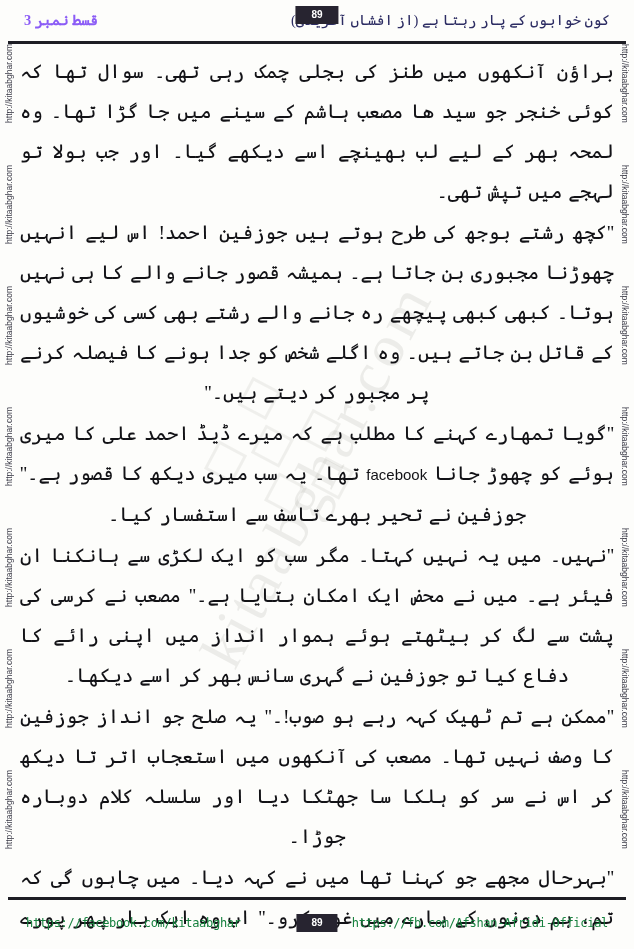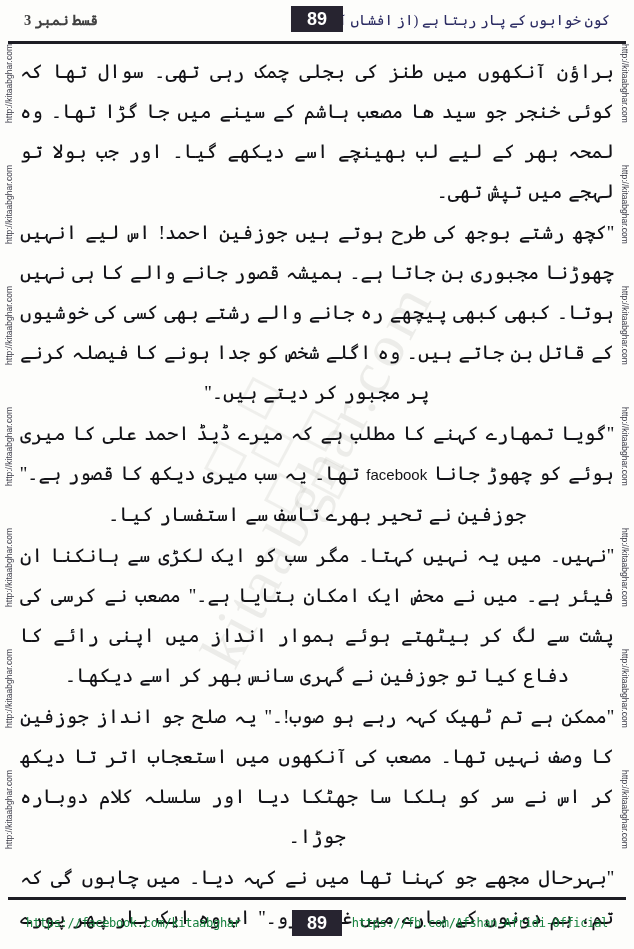--- a/index.html
+++ b/index.html
@@ -117,34 +117,34 @@
     font-size: 14.5px;
     color: #2d2d63;
     direction: rtl;
     white-space: nowrap;
     font-weight: 500;
     letter-spacing: -0.2px;
   }
   .hdr-episode {
     font-family: "Liberation Serif", "DejaVu Serif", serif;
     font-size: 14.5px;
-    color: #404040;
+    color: #8b5cf6;
     direction: rtl;
     white-space: nowrap;
     font-weight: 600;
   }
   .page-badge {
     position: absolute;
     left: 50%;
     top: 6px;
     transform: translateX(-50%);
     background: #272430;
     color: #ffffff;
     font-family: "Liberation Sans", "DejaVu Sans", sans-serif;
-    font-size: 18px;
+    font-size: 10px;
     font-weight: 700;
     padding: 4px 16px;
     line-height: 1;
     direction: ltr;
   }
   .header .rule {
     position: absolute;
     left: 8px; right: 8px;
     bottom: 0;
     height: 3px;

